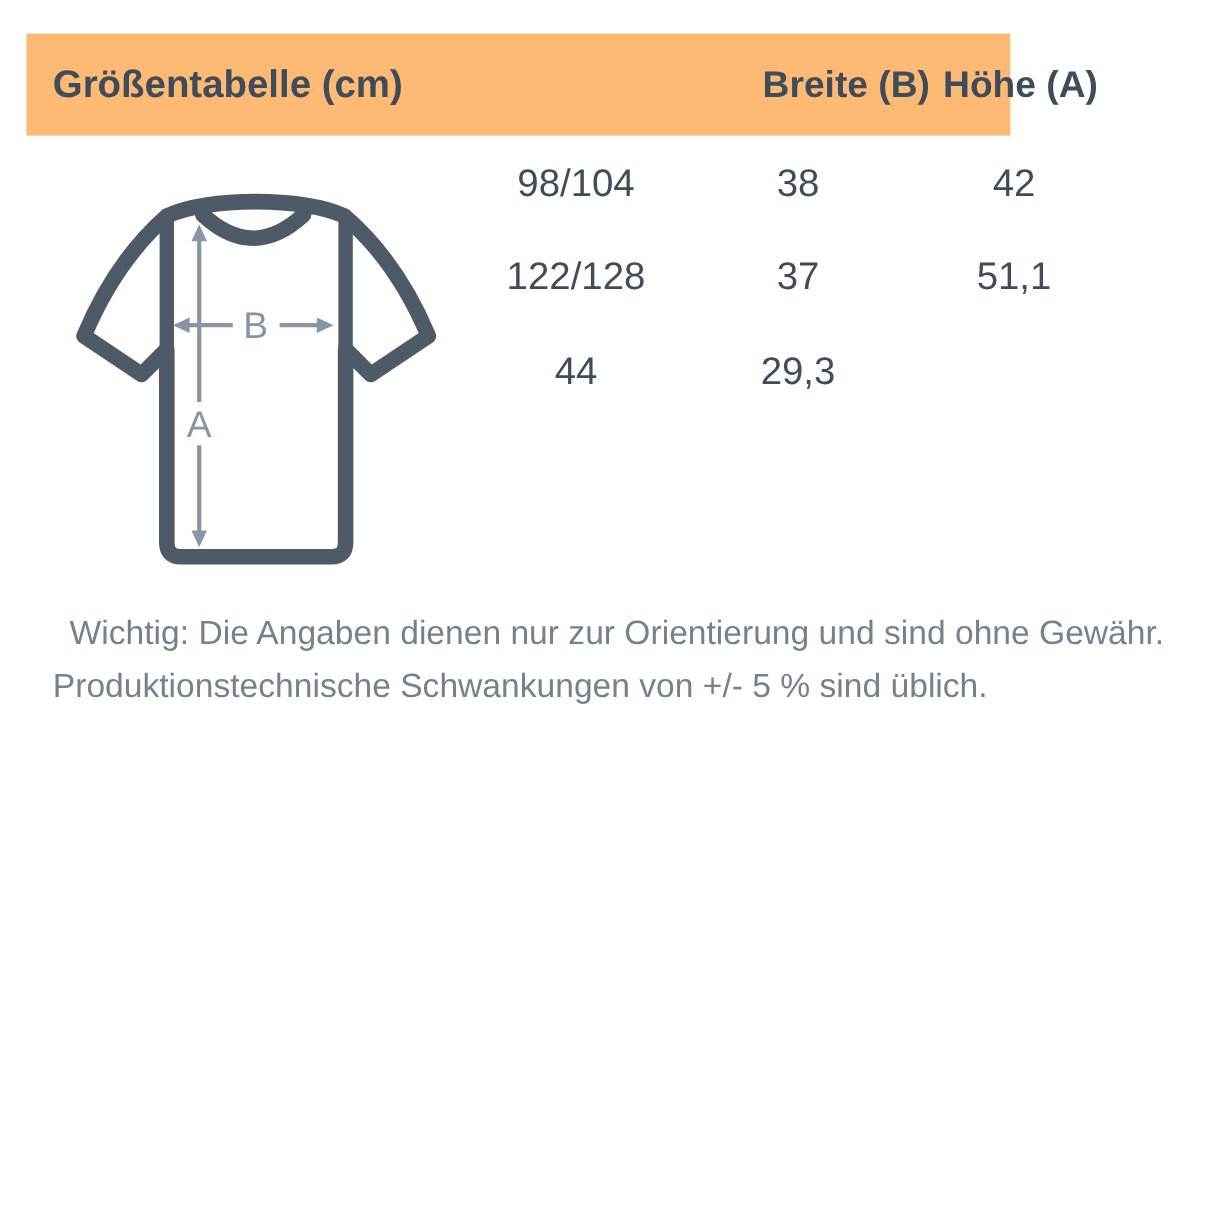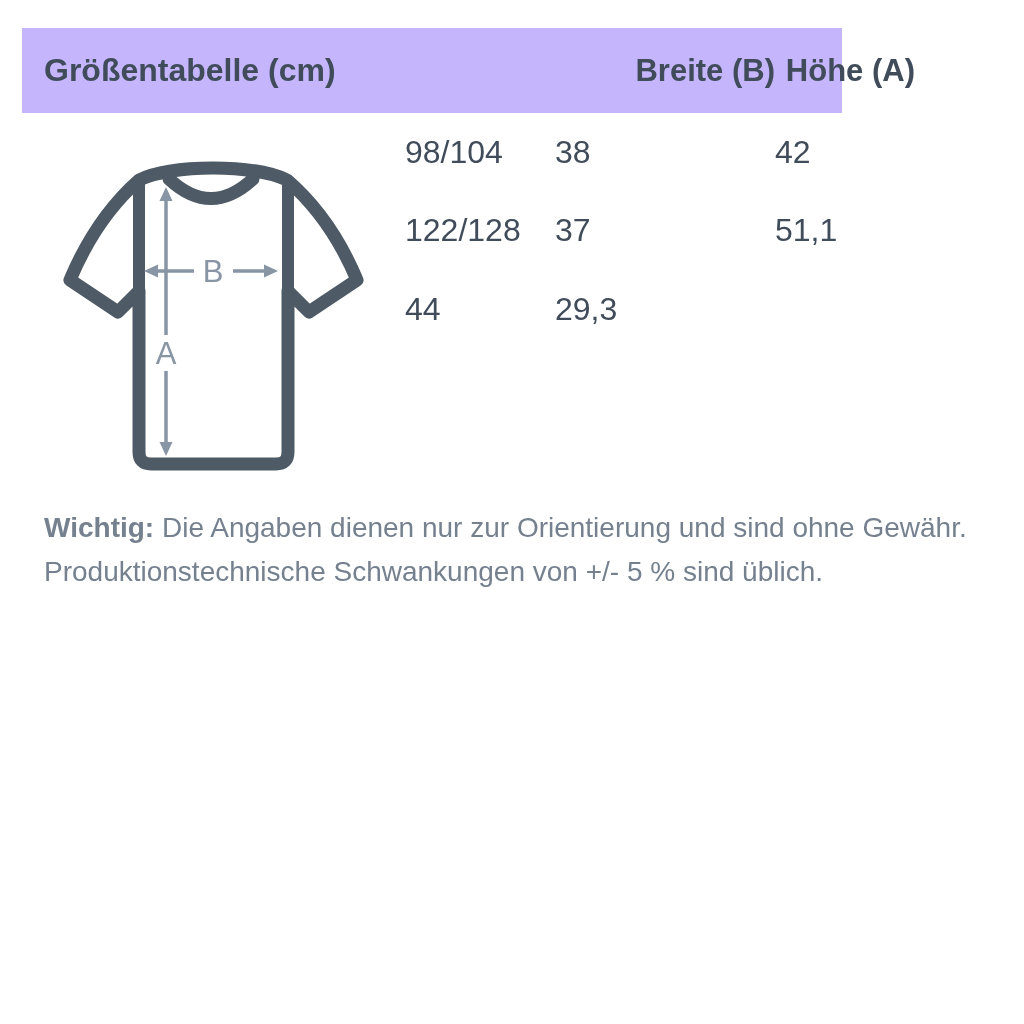--- a/index.html
+++ b/index.html
@@ -10,21 +10,21 @@
     position: relative;
     overflow: hidden;
   }
   .page { position: absolute; inset: 0; }
 
   
   .header-bar {
     position: absolute;
     left: 22px; top: 28px;
     width: 820px; height: 85px;
-    background: #c4b5fd;
+    background: #fdba74;
   }
   .title {
     position: absolute;
     left: 22px; top: 0;
     height: 85px; line-height: 85px;
     font-size: 32px; font-weight: bold;
     color: #414c5b;
     white-space: nowrap;
   }
   .header-cols {
@@ -49,39 +49,40 @@
     width: 590px;
   }
   .row {
     height: 78.5px;
     display: grid;
     grid-template-columns: 150px 220px 140px 80px;
     align-items: center;
   }
   .row.striped { background: #f6f7f9; }
   .row .cell {
+    text-align: center;
     font-size: 32px;
     color: #414c5b;
     white-space: nowrap;
   }
 
   
   .tshirt-svg { position: absolute; left: 30px; top: 145px; }
 
   
   .note {
     position: absolute;
     left: 44px; top: 506px;
     width: 960px;
     font-size: 28px;
     line-height: 44px;
     color: #75818f;
   }
   .note .note-line { white-space: nowrap; }
-  .note .lead { font-weight: bold; }
+  .note .lead { font-weight: normal; margin-left: 14px; }
 </style>
 </head>
 <body>
 
 <div class="page">
 
   <div class="header-bar">
     <div class="title">Größentabelle (cm)</div>
     <div class="header-cols">
       <div class="hcell"></div>

